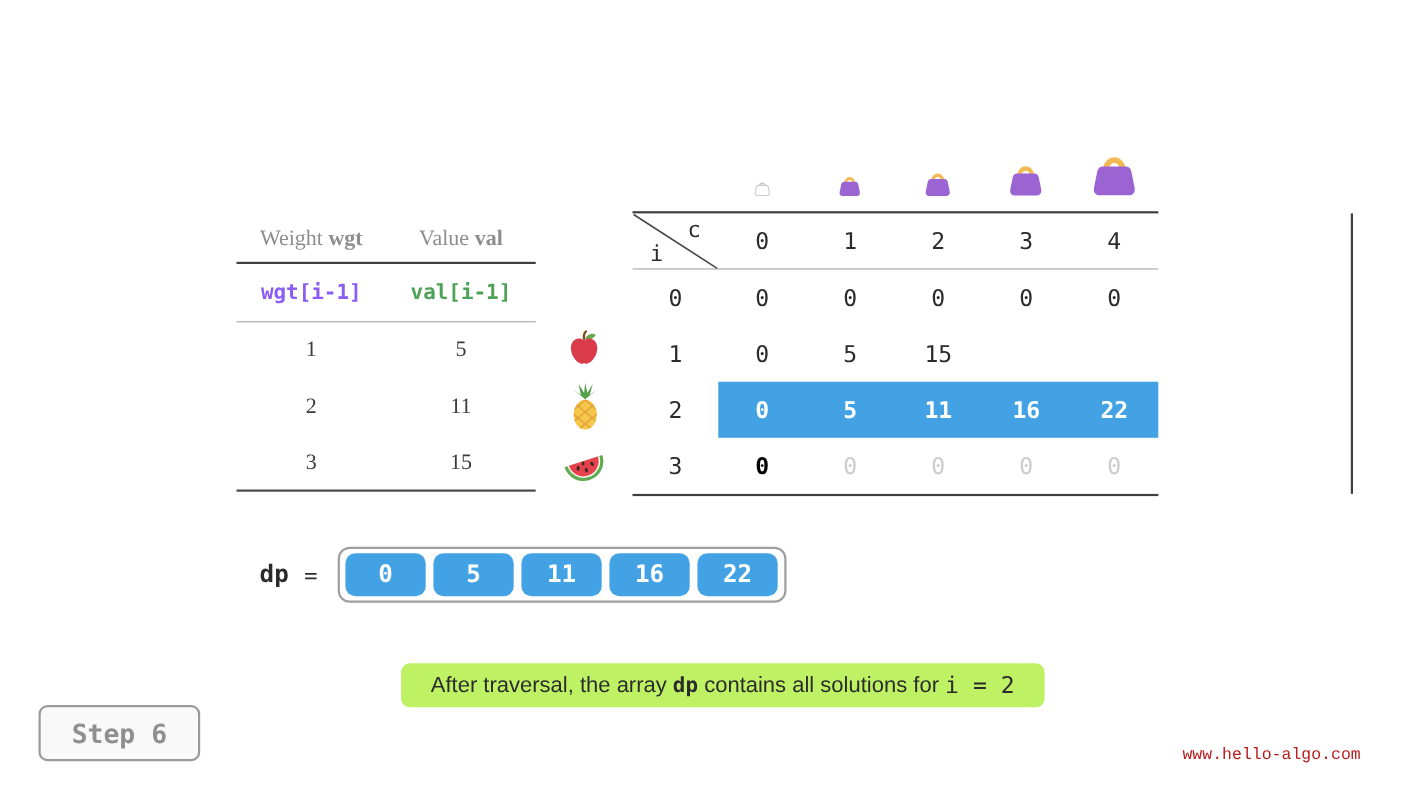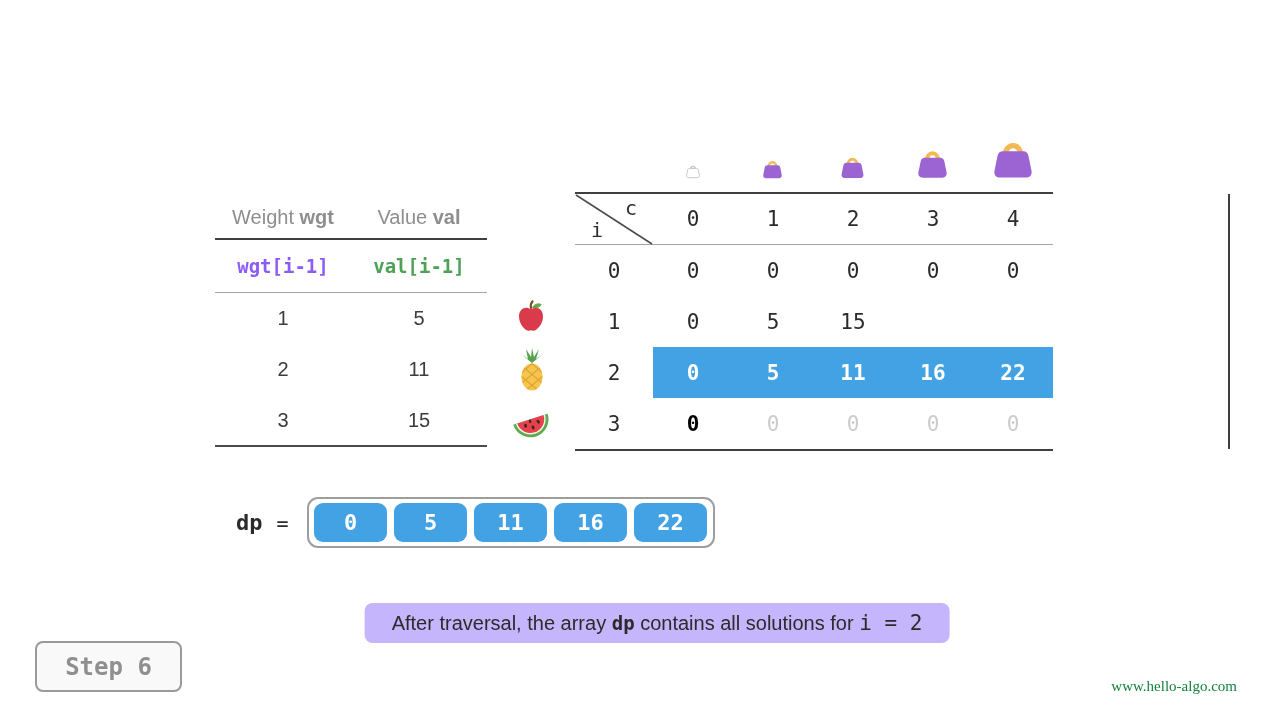--- a/index.html
+++ b/index.html
@@ -7,21 +7,21 @@
   .canvas {
     position: relative; width: 1280px; height: 720px;
     background: #ffffff; overflow: hidden;
   }
   .mono { font-family: "DejaVu Sans Mono", monospace; }
   .pre  { white-space: pre; }
 
   
   .items-table { position: absolute; left: 215px; top: 196px; width: 272px; }
   .it-row { display: flex; align-items: center; }
-  .it-cell { width: 50%; text-align: center; }
+  .it-cell { width: 50%; text-align: center; font-family: Liberation Serif, serif; }
   .it-head { height: 44px; border-bottom: 2px solid #3f3f3f; }
   .it-head .it-cell { font-size: 20px; color: #8e8e8e; }
   .it-head b { font-weight: bold; color: #8e8e8e; }
   .it-code { height: 53px; border-bottom: 1.5px solid #a5a5a5; }
   .it-code .it-cell { font-family: "DejaVu Sans Mono", monospace; font-weight: bold; font-size: 19px; }
   .it-code .teal  { color: #8b5cf6; }
   .it-code .green { color: #4ea257; }
   .it-data { height: 51px; font-size: 20px; color: #3c3c3c; }
   .it-last { border-bottom: 2px solid #4a4a4a; height: 52px; }
 
@@ -67,37 +67,37 @@
                   color: #2b2b2b; margin-left: 14px; margin-right: 18px; }
   .dp-box { width: 408px; height: 51px; border: 2px solid #9e9e9e; border-radius: 11px;
             background: #ffffff; display: flex; align-items: center; justify-content: center; gap: 7px; }
   .dp-el { width: 73px; height: 39px; background: #42a2e4; border-radius: 9px;
            display: flex; align-items: center; justify-content: center;
            font-family: "DejaVu Sans Mono", monospace; font-weight: bold;
            font-size: 22px; color: #ffffff; }
 
   
   .caption { position: absolute; left: 657px; top: 603px; transform: translateX(-50%);
-             background: #c4b5fd; border-radius: 8px; height: 40px;
+             background: #bef264; border-radius: 8px; height: 40px;
              display: flex; align-items: center; padding: 0 27px; white-space: nowrap; }
   .caption .t  { font-size: 20px; color: #2b2b2b; }
   .caption .cb { font-family: "DejaVu Sans Mono", monospace; font-weight: bold;
                  font-size: 19px; color: #2b2b2b; }
   .caption .c  { font-family: "DejaVu Sans Mono", monospace; font-size: 21px; color: #2b2b2b; }
 
   
   .step-badge { position: absolute; left: 35px; top: 641px; width: 147px; height: 51px;
                 background: #f9f9f9; border: 2px solid #9a9a9a; border-radius: 8px;
                 display: flex; align-items: center; justify-content: center;
                 font-family: "DejaVu Sans Mono", monospace; font-weight: bold;
                 font-size: 24px; color: #8f8f8f; }
 
   
   .footer-url { position: absolute; right: 43px; top: 678px;
-                font-family: Liberation Serif, serif; font-size: 15px; color: #15803d; }
+                font-family: Liberation Mono, monospace; font-size: 15px; color: #b91c1c; }
 </style>
 </head>
 <body>
 
 <div class="canvas">
 
   <div class="items-table">
     <div class="it-row it-head">
       <div class="it-cell"><span class="pre">Weight </span><b>wgt</b></div>
       <div class="it-cell"><span class="pre">Value </span><b>val</b></div>

